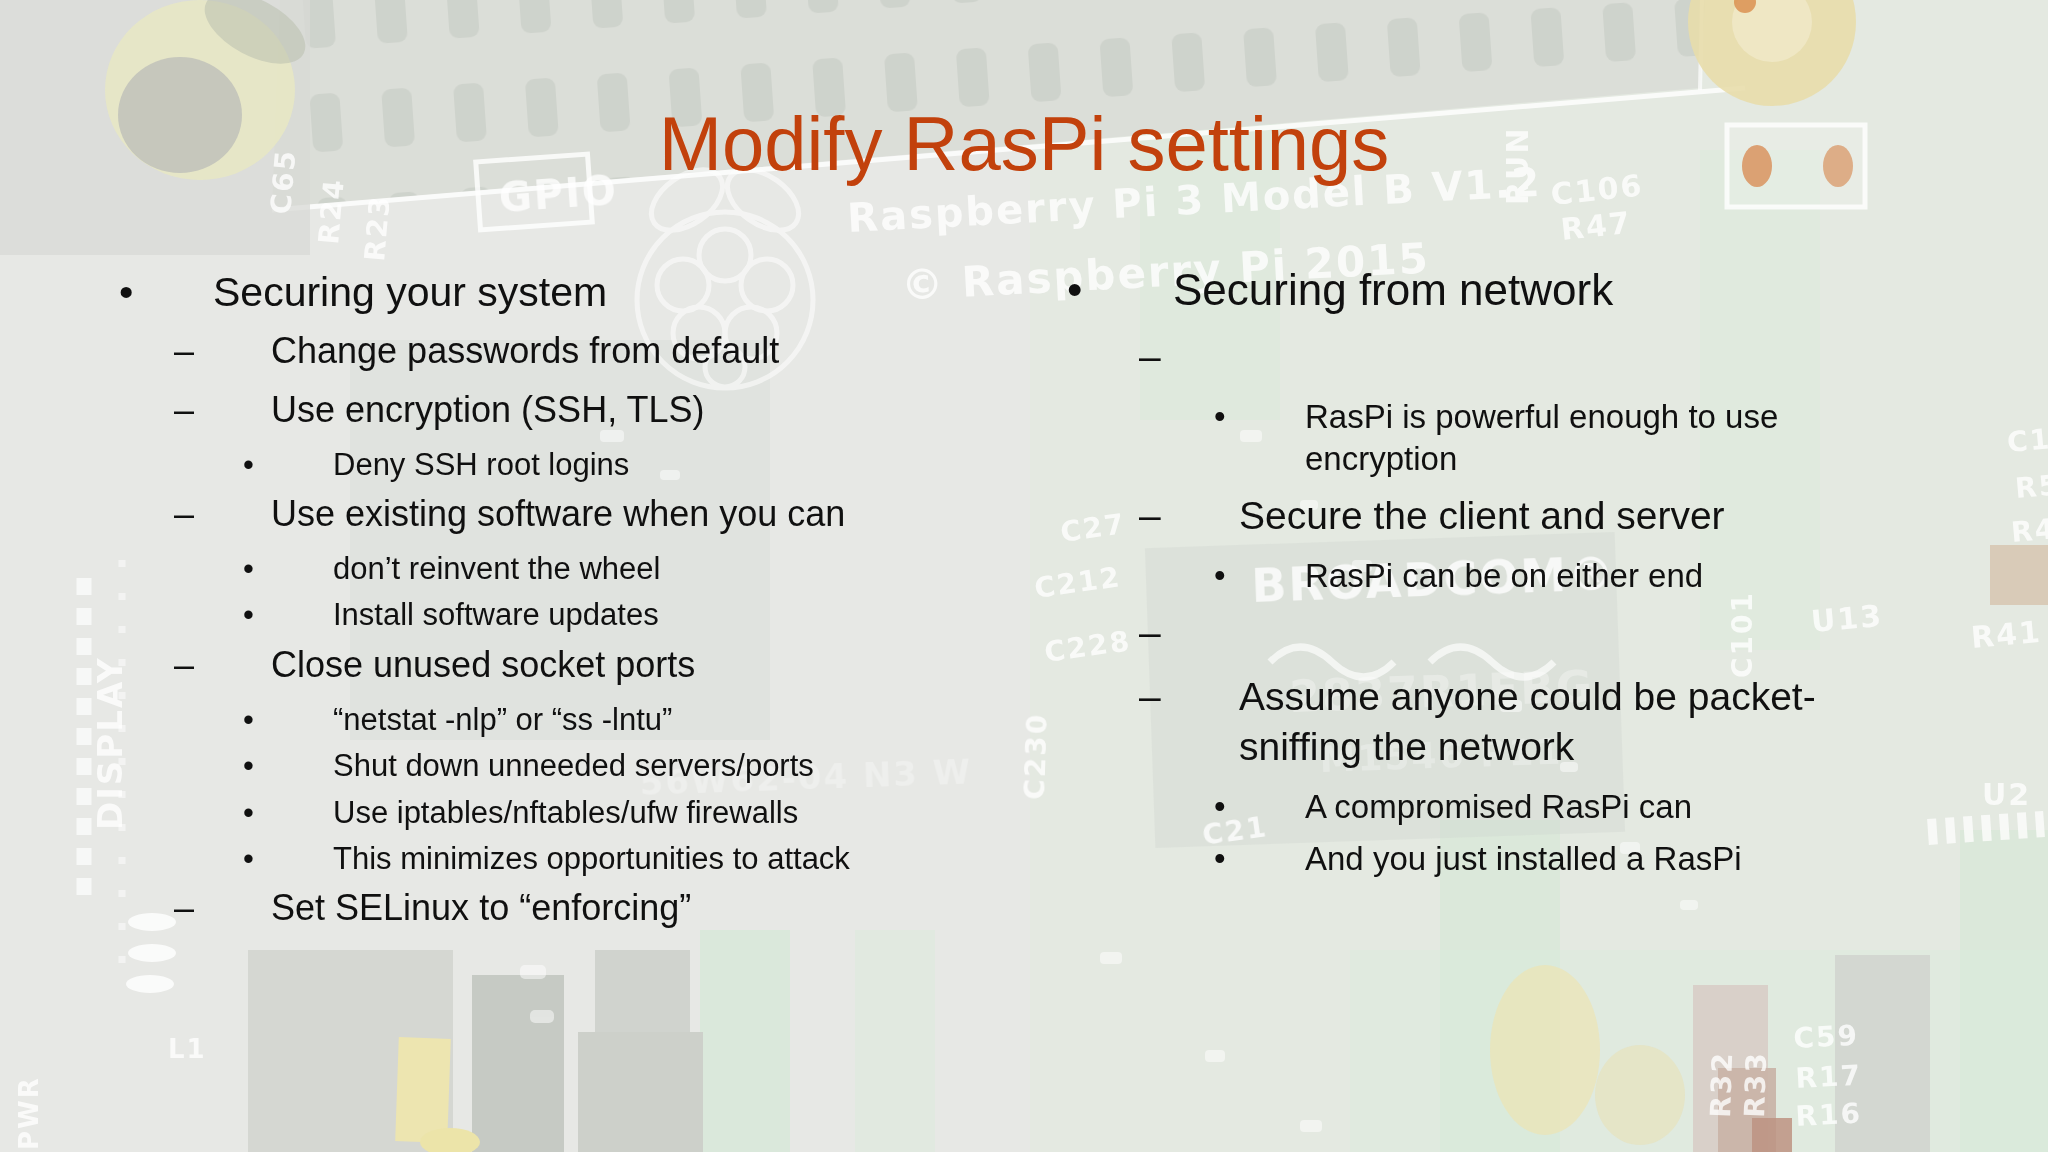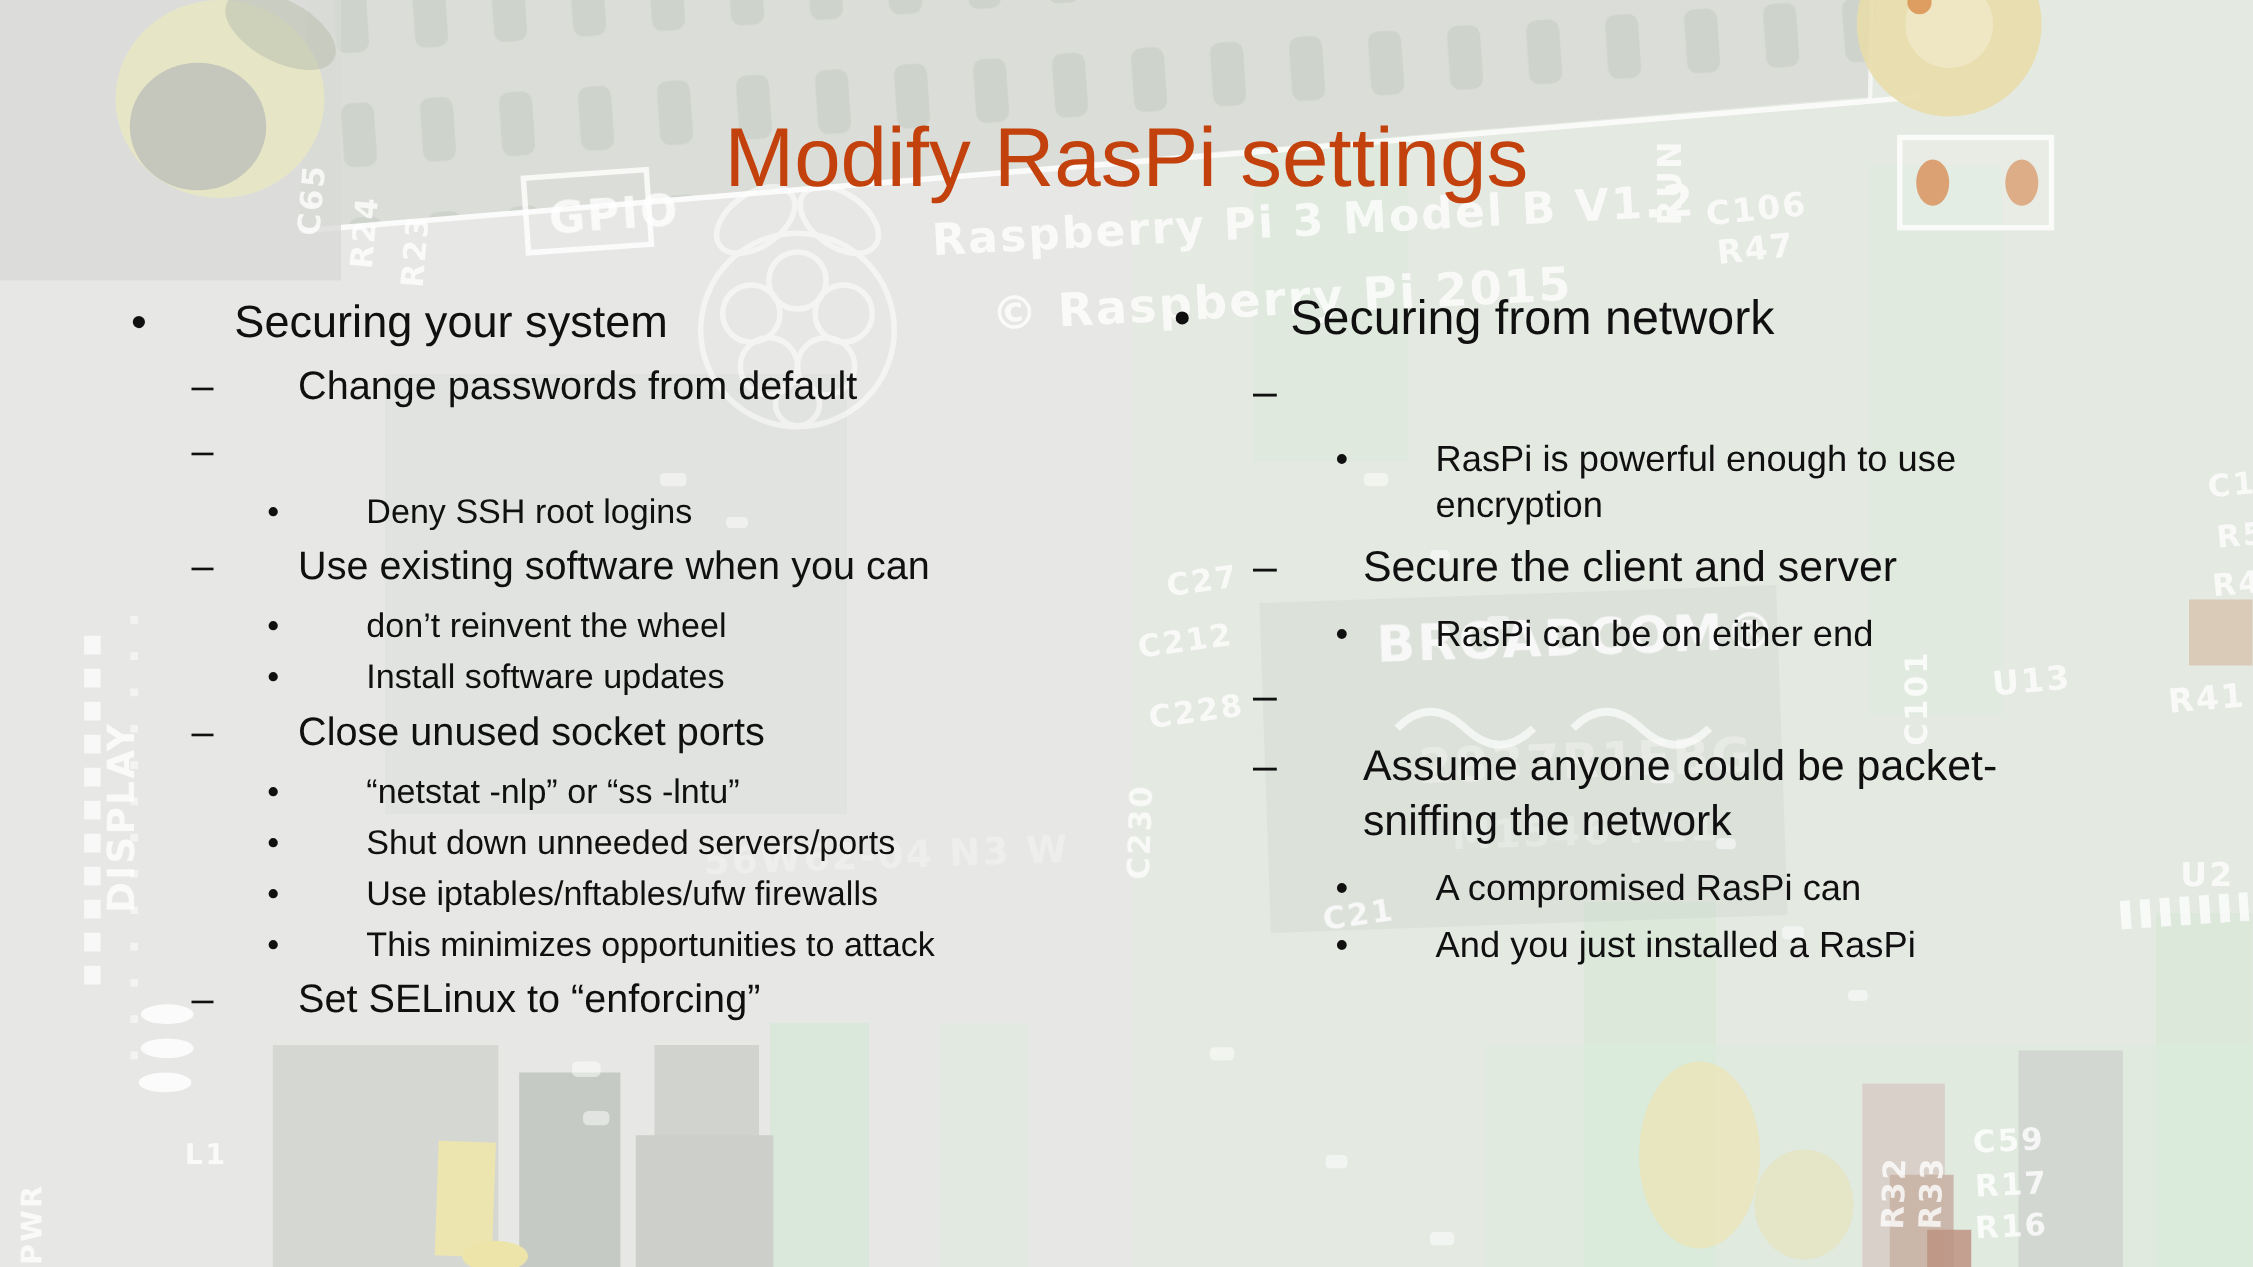--- a/index.html
+++ b/index.html
@@ -177,20 +177,21 @@
       <div class="item l1">
         <span class="marker">•</span>
         <span class="txt">Securing your system</span>
       </div>
       <div class="item l2">
         <span class="marker">–</span>
         <span class="txt">Change passwords from default</span>
       </div>
       <div class="item l2">
         <span class="marker">–</span>
+        <span class="txt">Use encryption (SSH, TLS)</span>
       </div>
       <div class="item l3">
         <span class="marker">•</span>
         <span class="txt">Deny SSH root logins</span>
       </div>
       <div class="item l2">
         <span class="marker">–</span>
         <span class="txt">Use existing software when you can</span>
       </div>
       <div class="item l3">

